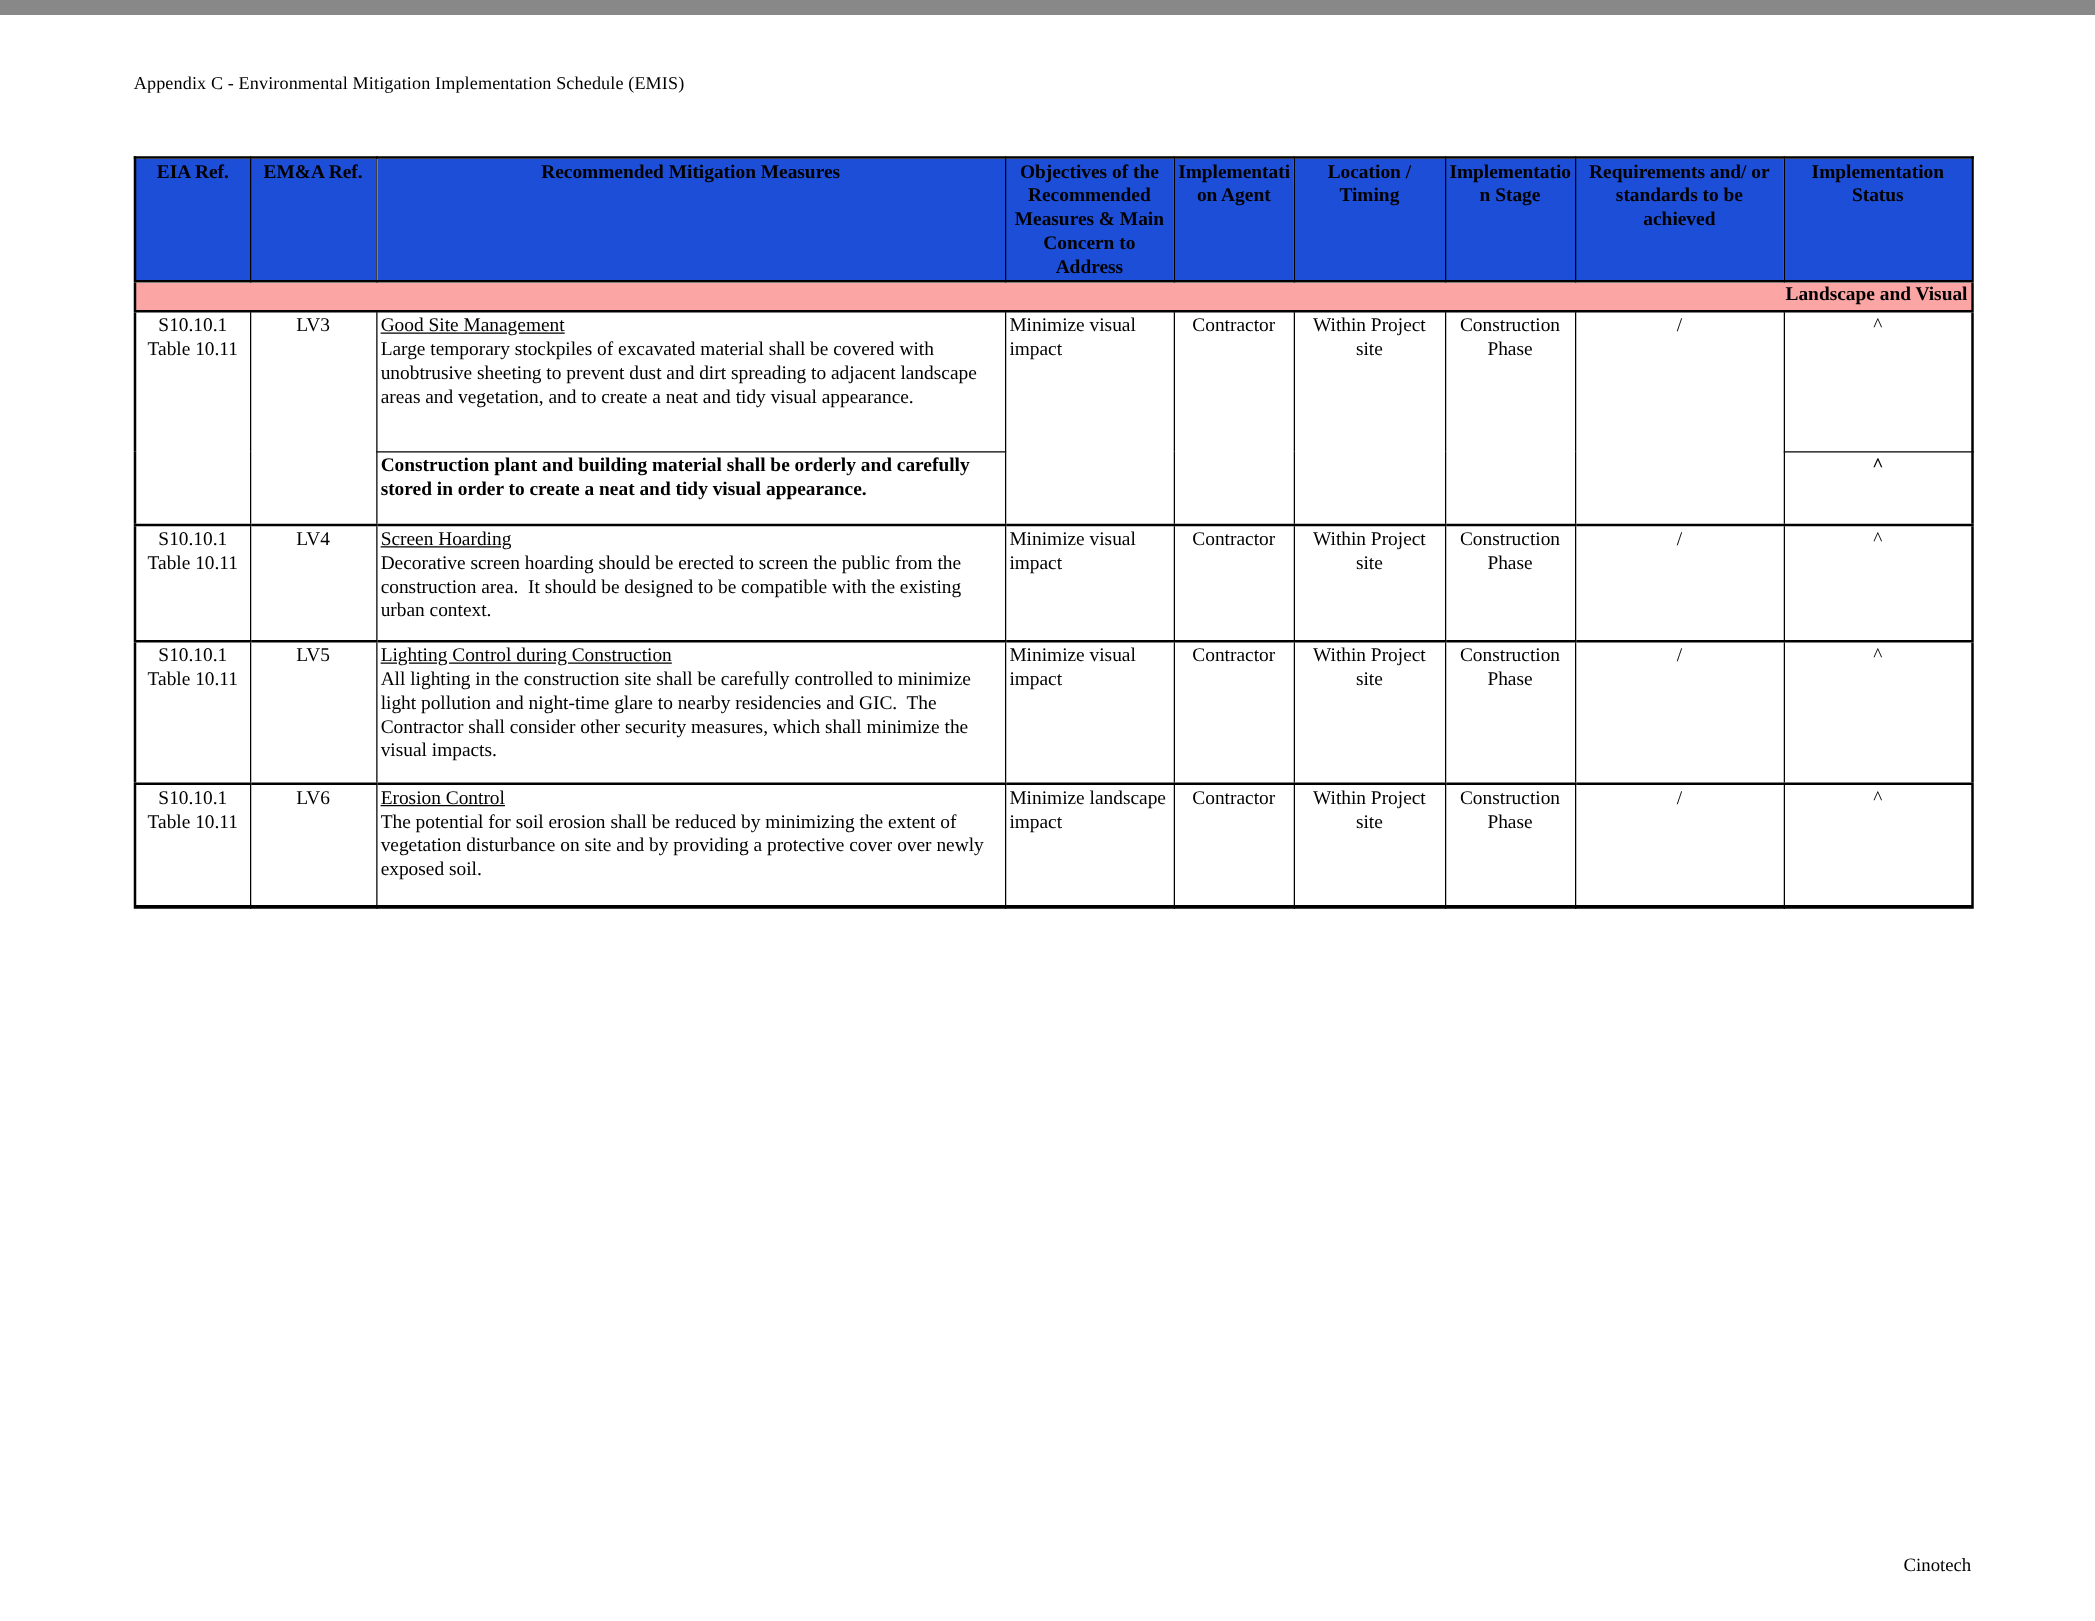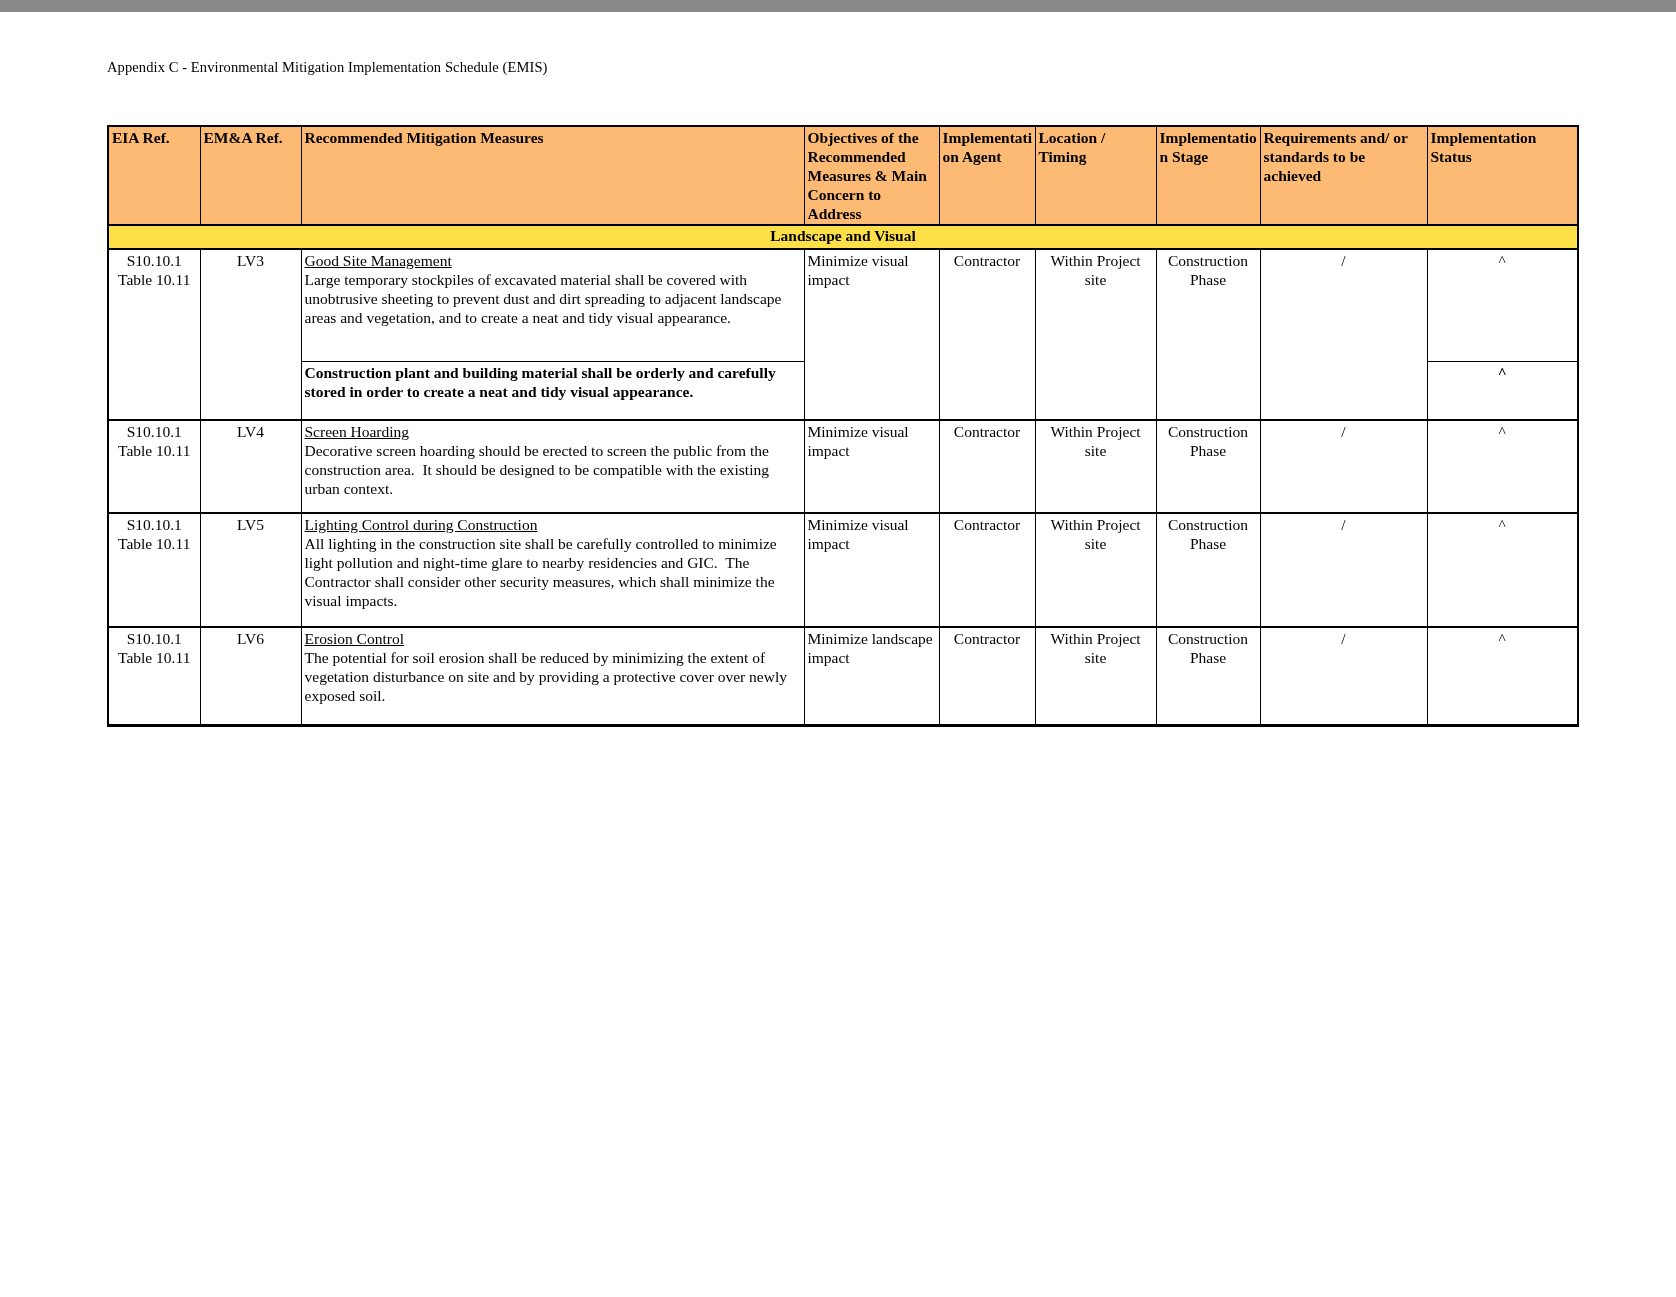--- a/index.html
+++ b/index.html
@@ -33,32 +33,32 @@
     font-size: 15.5px;
     line-height: 19px;
   }
   table.emis th, table.emis td {
     border: 1px solid #000;
     vertical-align: top;
     padding: 1px 3px;
     overflow: hidden;
   }
   thead th {
-    background: #fdba74;
+    background: #1d4ed8;
     font-weight: bold;
-    text-align: left;
+    text-align: center;
     vertical-align: middle;
     white-space: pre-line;
     border-bottom-width: 2px;
     padding: 1px 2px;
   }
   tr.section-row td {
-    background: #fde047;
+    background: #fca5a5;
     font-weight: bold;
-    text-align: center;
+    text-align: right;
     border-top-width: 2px;
     border-bottom-width: 2px;
     padding: 0 3px;
   }
   tr.row-start > td { border-top-width: 2px; }
   td.sub-split { border-top: 2px solid #000; font-weight: bold; }
   .c-center { text-align: center; }
   .pre-line { white-space: pre-line; }
   .measure-title {
     text-decoration: underline;
@@ -195,14 +195,15 @@
         <td>Minimize landscape impact</td>
         <td class="c-center">Contractor</td>
         <td class="c-center">Within Project site</td>
         <td class="c-center">Construction Phase</td>
         <td class="c-center">/</td>
         <td class="c-center">^</td>
       </tr>
     </tbody>
   </table>
 
+  <div class="doc-footer-brand">Cinotech</div>
 
 </div>
 
 </body></html>

